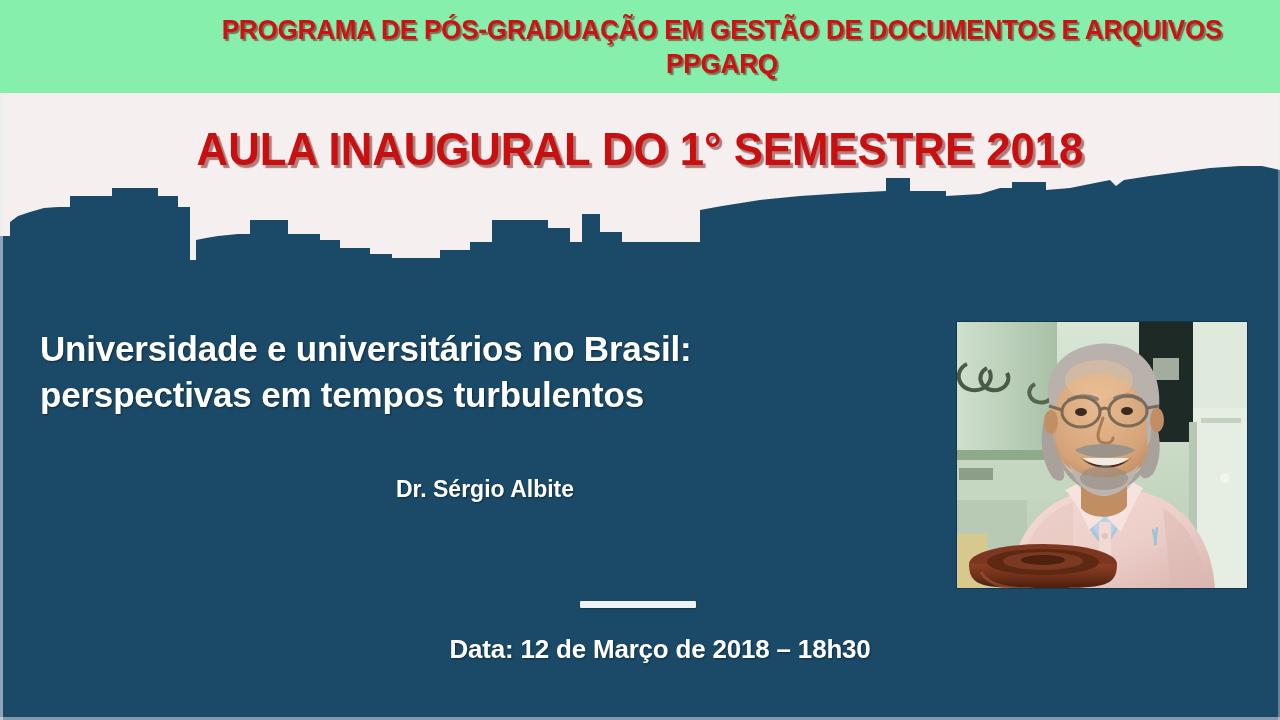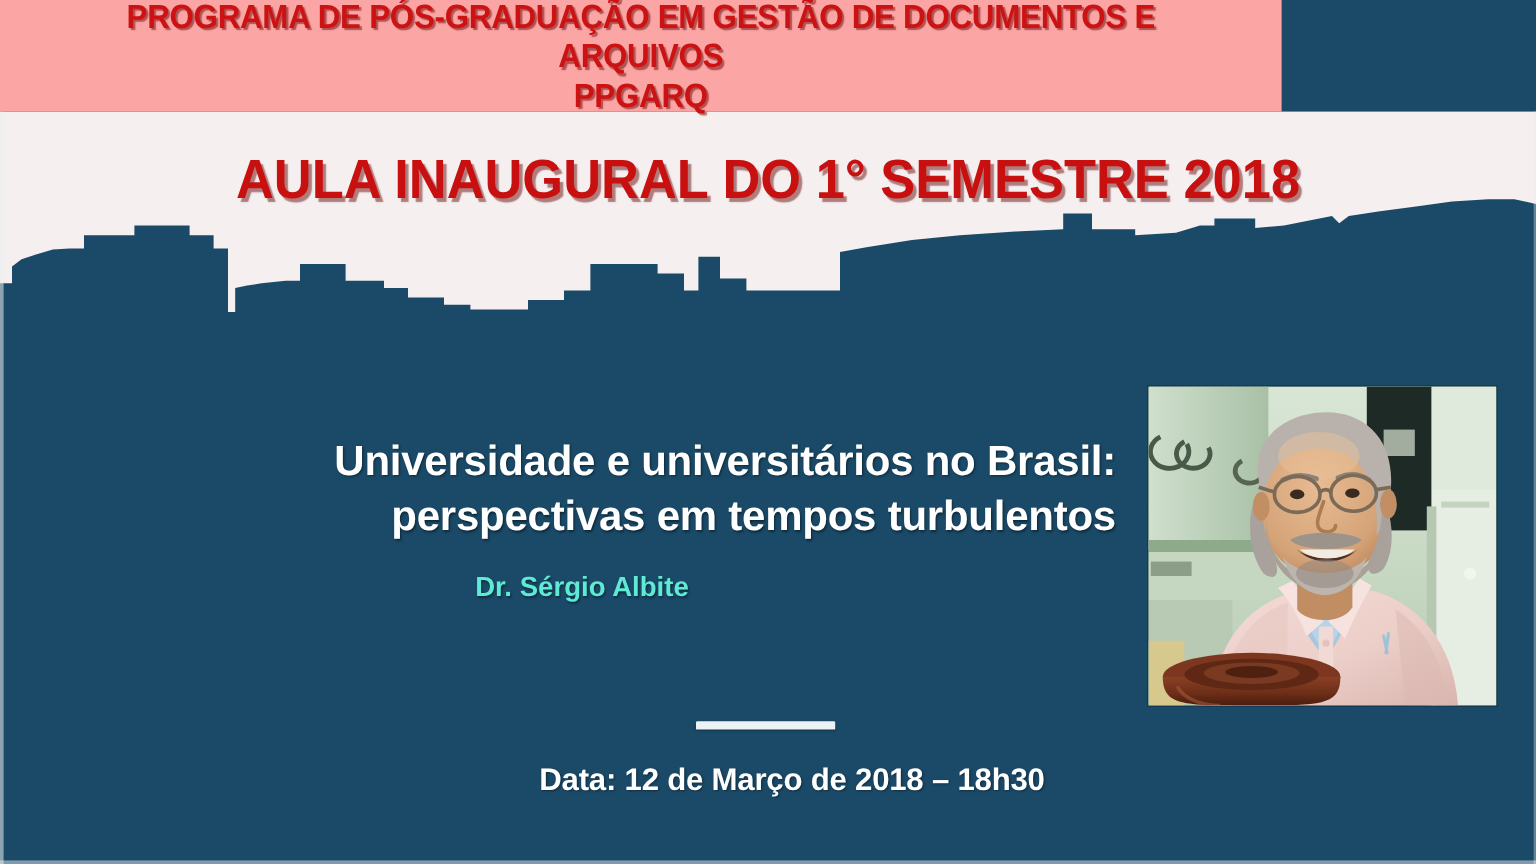--- a/index.html
+++ b/index.html
@@ -14,23 +14,23 @@
   #poster {
     position:relative;
     width:1280px; height:720px;
     background:#1a4a68;
     overflow:hidden;
   }
 
   
   .header-band {
     position:absolute; left:0; top:0;
-    width:1068px; height:93px;
-    background:#fca5a5;
-    display:flex; align-items:center; justify-content:flex-start;
+    width:1280px; height:93px;
+    background:#86efac;
+    display:flex; align-items:center; justify-content:flex-end;
     z-index:6;
   }
   .header-title {
     text-align:center;
     font-family:"Liberation Sans", sans-serif;
     font-weight:bold;
     font-size:28px;
     line-height:1.18;
     letter-spacing:-0.2px;
     color:#cc1212;
@@ -77,39 +77,38 @@
     width:1280px; height:420px;
     background:#1a4a68;
     z-index:1;
   }
 
   
   .talk-title {
     position:absolute;
     left:40px; top:326px;
     width:890px;
-    text-align:right;
+    text-align:left;
     color:#ffffff;
     font-family:"Liberation Sans", sans-serif;
     font-weight:bold;
     font-size:35px;
     line-height:1.32;
     letter-spacing:-0.2px;
     text-shadow:1px 1px 2px rgba(0,0,0,0.45);
     white-space:pre-line;
     z-index:8;
-    margin-top:36px;
   }
 
   .speaker {
     position:absolute;
     left:40px; top:476px;
     width:890px;
     text-align:center;
-    color:#5eead4;
+    color:#ffffff;
     font-family:"Liberation Sans", sans-serif;
     font-weight:bold;
     font-size:23px;
     letter-spacing:0px;
     text-shadow:1px 1px 2px rgba(0,0,0,0.4);
     z-index:8;
   }
 
   
   .divider {

